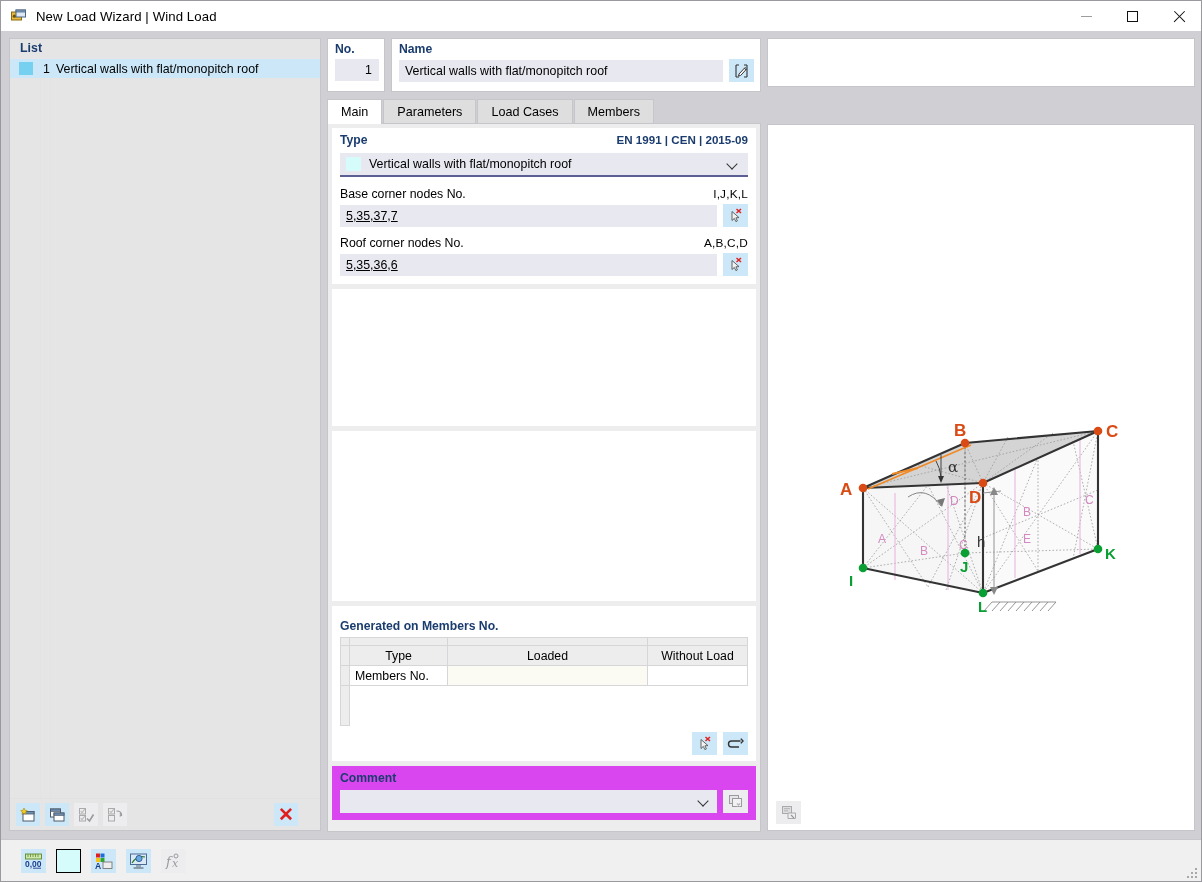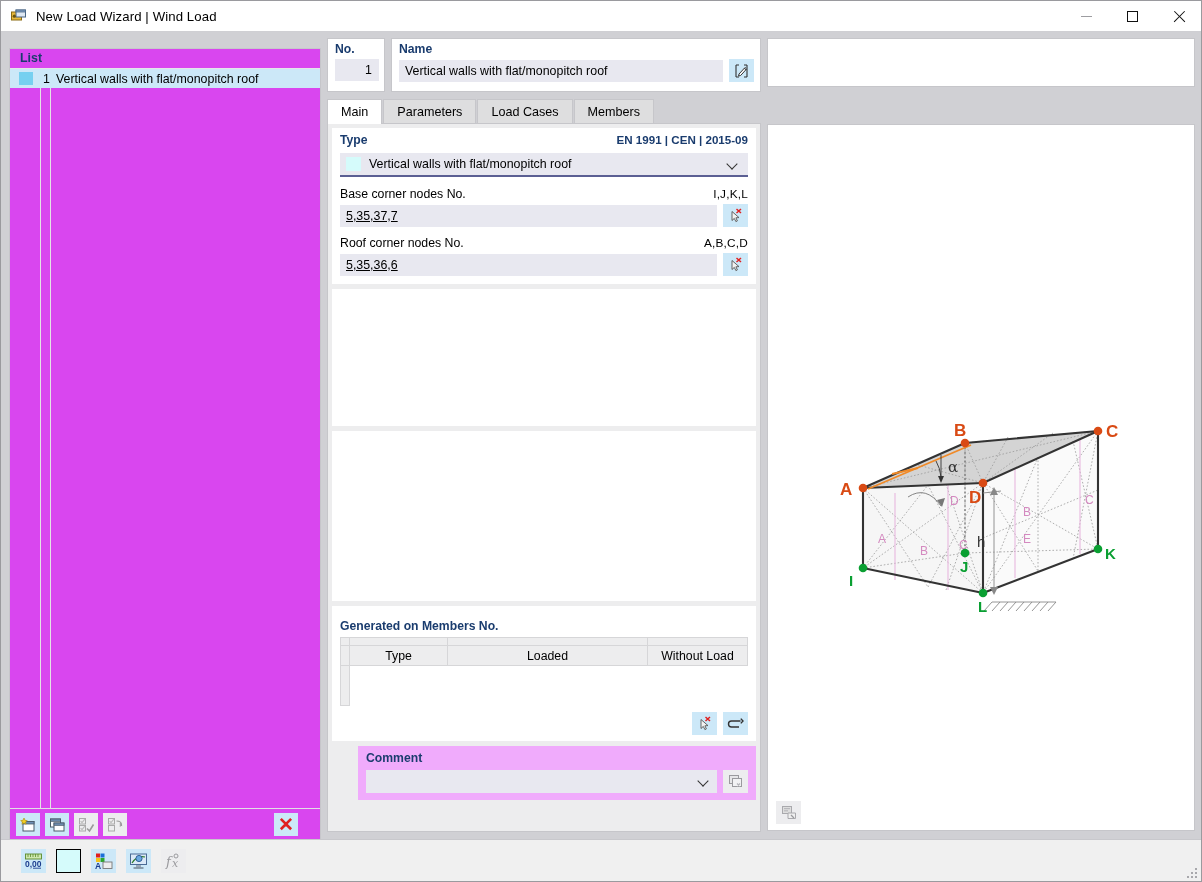--- a/index.html
+++ b/index.html
@@ -53,23 +53,23 @@
   .gl-close:before { transform: rotate(45deg); }
   .gl-close:after { transform: rotate(-45deg); }
 
   
   .body {
     flex: 1; position: relative;
   }
 
   
   .list-panel {
-    position: absolute; left: 8px; top: 16px;
+    position: absolute; left: 8px; top: 6px;
     width: 312px; height: 793px;
-    background: #d946ef;
+    background: #e5e5e5;
     border: 1px solid #c6c6ca;
     display: flex; flex-direction: column;
   }
   .list-header {
     height: 20px;
     padding: 2px 0 0 10px;
     font-weight: bold; font-size: 12.4px;
     color: #1a3c6e;
     border-bottom: 1px solid #e6e6e8;
   }
@@ -231,21 +231,21 @@
   .tbl td {
     border: 1px solid #d6d6d8; height: 20px; padding: 0 5px;
   }
   .cell-idx { width: 9px; background: #ededee; padding: 0 !important; }
   .cell-type { width: 98px; background: #fff; }
   .cell-loaded { background: #fbfbf3; }
   .cell-without { background: #fff; }
   .tbl .filler td { height: 40px; border-top: none; }
   .gen-actions { display: flex; justify-content: flex-end; gap: 6px; margin-top: 6px; }
 
-  .comment-card { background: #f0abfc; padding: 5px 8px 7px 8px; margin-left: 26px; }
+  .comment-card { background: #d946ef; padding: 5px 8px 7px 8px; }
   .comment-row { display: flex; align-items: center; gap: 6px; }
   .comment-combo {
     flex: 1; height: 23px; background: #e8e8f0;
     display: flex; align-items: center; padding: 0 4px;
     cursor: default;
   }
 
   
   .right-top {
     position: absolute; left: 766px; top: 6px;
@@ -449,20 +449,26 @@
               <td class="cell-idx"></td>
                   <td></td>
                   <td></td>
                   <td></td>
             </tr>
             <tr>
               <th class="cell-idx"></th>
               <th style="width:98px">Type</th>
               <th style="width:200px">Loaded</th>
               <th>Without Load</th>
+            </tr>
+            <tr>
+              <td class="cell-idx"></td>
+              <td class="cell-type">Members No.</td>
+              <td class="cell-loaded"></td>
+              <td class="cell-without"></td>
             </tr>
             <tr class="filler">
               <td class="cell-idx"></td>
               <td style="border-left:none;border-right:none;border-bottom:none"></td>
               <td style="border:none"></td>
               <td style="border:none"></td>
             </tr>
           </tbody>
             </table>
           <div class="gen-actions">

